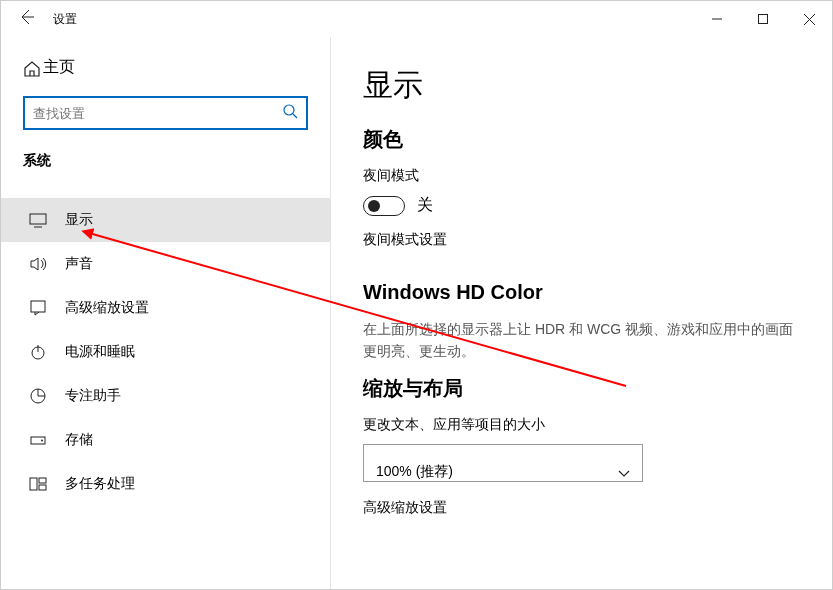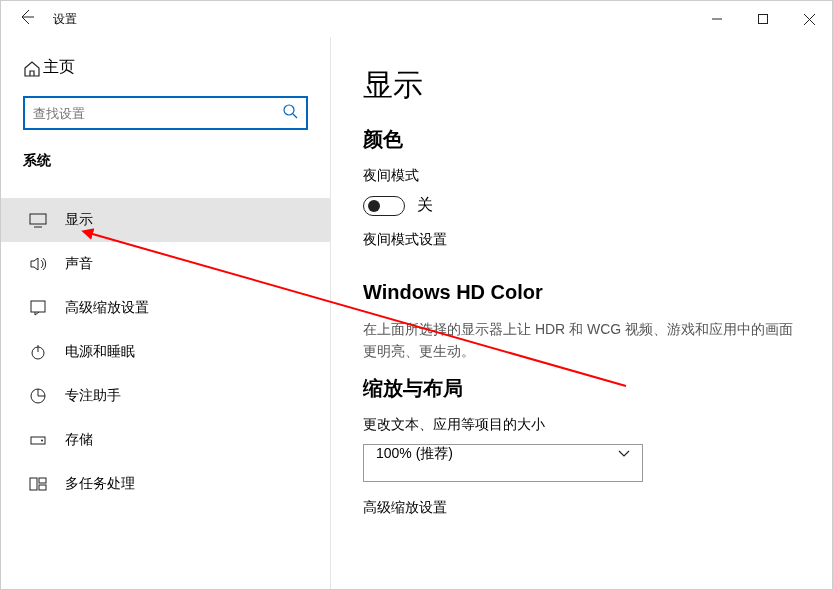--- a/index.html
+++ b/index.html
@@ -22,21 +22,21 @@
     .nav-icon { width: 18px; height: 18px; display: flex; align-items: center; justify-content: center; flex-shrink: 0; }
     .content { flex: 1; padding: 28px 28px 10px 32px; overflow-y: auto; }
     .page-title { font-size: 30px; font-weight: 400; margin-bottom: 20px; }
     .section-title { font-size: 20px; font-weight: 700; margin-bottom: 14px; }
     .sub-label { font-size: 14px; margin-bottom: 10px; }
     .toggle-row { display: flex; align-items: center; gap: 12px; margin-bottom: 14px; }
     .toggle { width: 42px; height: 20px; border: 1px solid #222; border-radius: 10px; position: relative; cursor: pointer; }
     .toggle::before { content: ''; position: absolute; width: 12px; height: 12px; background: #222; border-radius: 50%; top: 3px; left: 4px; }
     .link { color: #000000; font-size: 14px; cursor: pointer; display: inline-block; margin-bottom: 32px; }
     .desc { font-size: 14px; color: #555; line-height: 1.6; margin-bottom: 12px; }
-    .dropdown { width: 280px; height: 38px; border: 1px solid #999; display: flex; align-items: flex-start; justify-content: space-between; padding: 0 12px; margin-bottom: 16px; cursor: pointer; font-size: 14px; }
+    .dropdown { width: 280px; height: 38px; border: 1px solid #999; display: flex; align-items: flex-end; justify-content: space-between; padding: 0 12px; margin-bottom: 16px; cursor: pointer; font-size: 14px; }
     .arrow { position: absolute; z-index: 5; pointer-events: none; }
     .arrow svg { overflow: visible; }
   </style>
 </head>
 <body>
 
 <div class="titlebar">
   <div class="titlebar-left">
     <span><svg width="16" height="16" viewBox="0 0 16 16">
           <path d="M10 1 L3 8 L10 15 M3 8 L15 8" stroke="#222" stroke-width="1" fill="none"></path>

